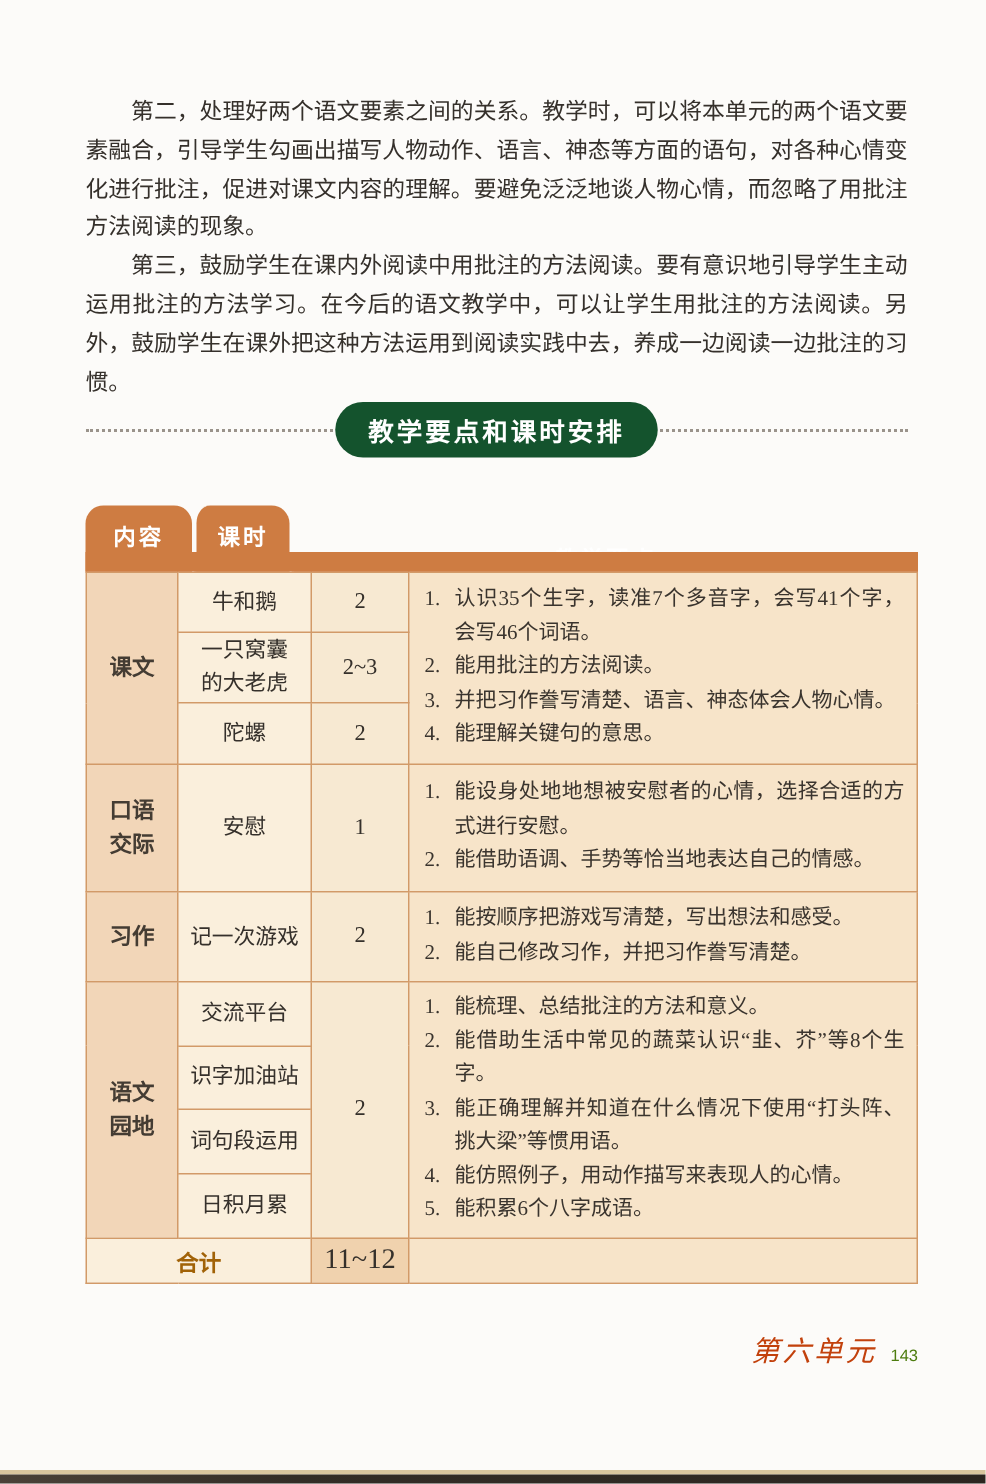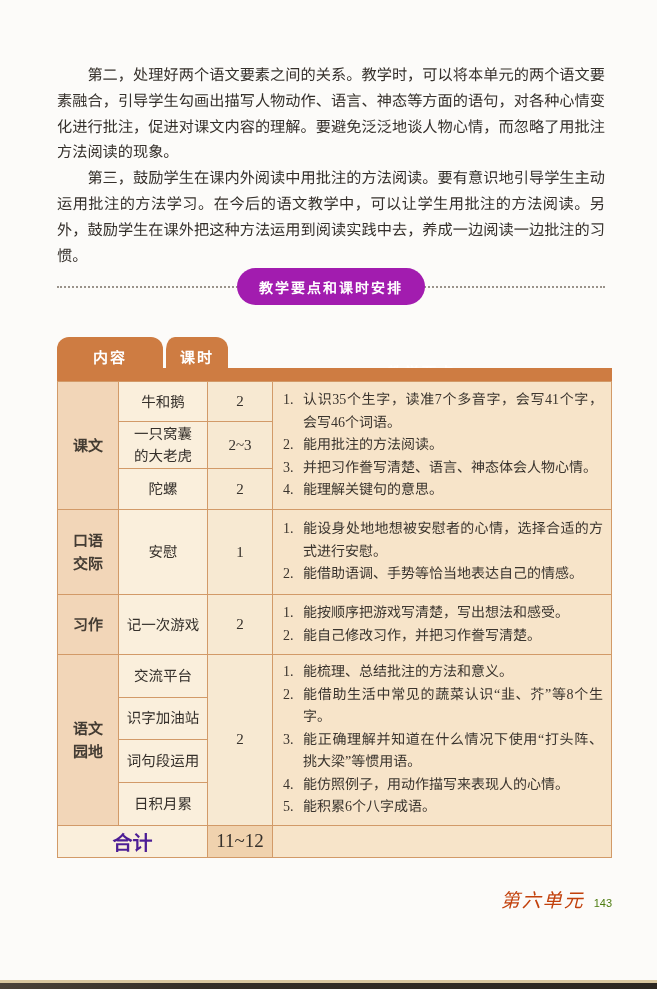--- a/index.html
+++ b/index.html
@@ -19,40 +19,40 @@
   .intro p{margin:0;text-indent:2em;}
 
   
   .banner{position:absolute;left:57px;top:268px;width:548px;height:38px;}
   .banner .dotline{
     position:absolute;left:0;right:0;top:18px;height:0;
     border-top:2px dotted #9a938b;
   }
   .banner .pill{
     position:absolute;left:50%;top:0;transform:translateX(-50%);
-    background:#a21caf;color:#FFFFFF;border-radius:19px;
+    background:#14532d;color:#FFFFFF;border-radius:19px;
     height:37px;padding:0 22px;display:flex;align-items:center;
     font-family:"Liberation Sans","DejaVu Sans",sans-serif;
-    font-weight:bold;font-size:14px;letter-spacing:2px;white-space:nowrap;
+    font-weight:bold;font-size:17px;letter-spacing:2px;white-space:nowrap;
   }
 
   
   .table-wrap{position:absolute;left:57px;top:337px;width:555px;}
   .thead{position:relative;height:44px;}
   .tabs{display:flex;height:44px;position:relative;z-index:1;}
   .tab{
     box-sizing:border-box;background:#CE7C42;
     border-radius:12px 12px 0 0;
     display:flex;align-items:center;justify-content:center;
     padding-bottom:6px;
     color:#fff;font-family:"Liberation Sans","DejaVu Sans",sans-serif;
     font-weight:bold;font-size:15px;letter-spacing:2px;
   }
   .tab + .tab{border-left:3px solid #FCFBF9;}
-  .t-cat{width:61px;} .t-con{width:106px;} .t-hrs{width:65px;} .t-pts{flex:1;margin-top:31px;}
+  .t-cat{width:61px;} .t-con{width:71px;} .t-hrs{width:65px;} .t-pts{flex:1;margin-top:31px;}
   .thead::after{
     content:"";position:absolute;left:0;right:0;bottom:0;height:13px;
     background:#CE7C42;z-index:2;
   }
   table.sched{
     width:555px;border-collapse:collapse;table-layout:fixed;
   }
   table.sched td{
     border:1px solid #D29A68;vertical-align:middle;
   }
@@ -67,21 +67,21 @@
     background:#FAEFDC;text-align:center;white-space:pre-line;
     font-size:14.5px;line-height:22px;
   }
   td.hrs{
     background:#F7E9D2;text-align:center;font-size:15px;
   }
   td.pts{background:#F7E4C9;padding:6px 8px 6px 10px;}
   td.total-label{
     background:#FAEFDC;text-align:center;
     font-family:"Liberation Sans","DejaVu Sans",sans-serif;
-    font-weight:bold;font-size:20px;color:#4c1d95;
+    font-weight:bold;font-size:15px;color:#a16207;
   }
   td.total-hours{background:#F0D2AE;text-align:center;font-size:19px;}
   td.total-empty{background:#F7E4C9;}
   ol.plist{
     margin:0;padding:0;list-style:none;counter-reset:pt;
     font-size:14px;line-height:22.5px;color:#3A342E;text-align:justify;
   }
   ol.plist li{position:relative;padding-left:20px;counter-increment:pt;}
   ol.plist li::before{
     content:counter(pt) ".";position:absolute;left:0;top:0;

